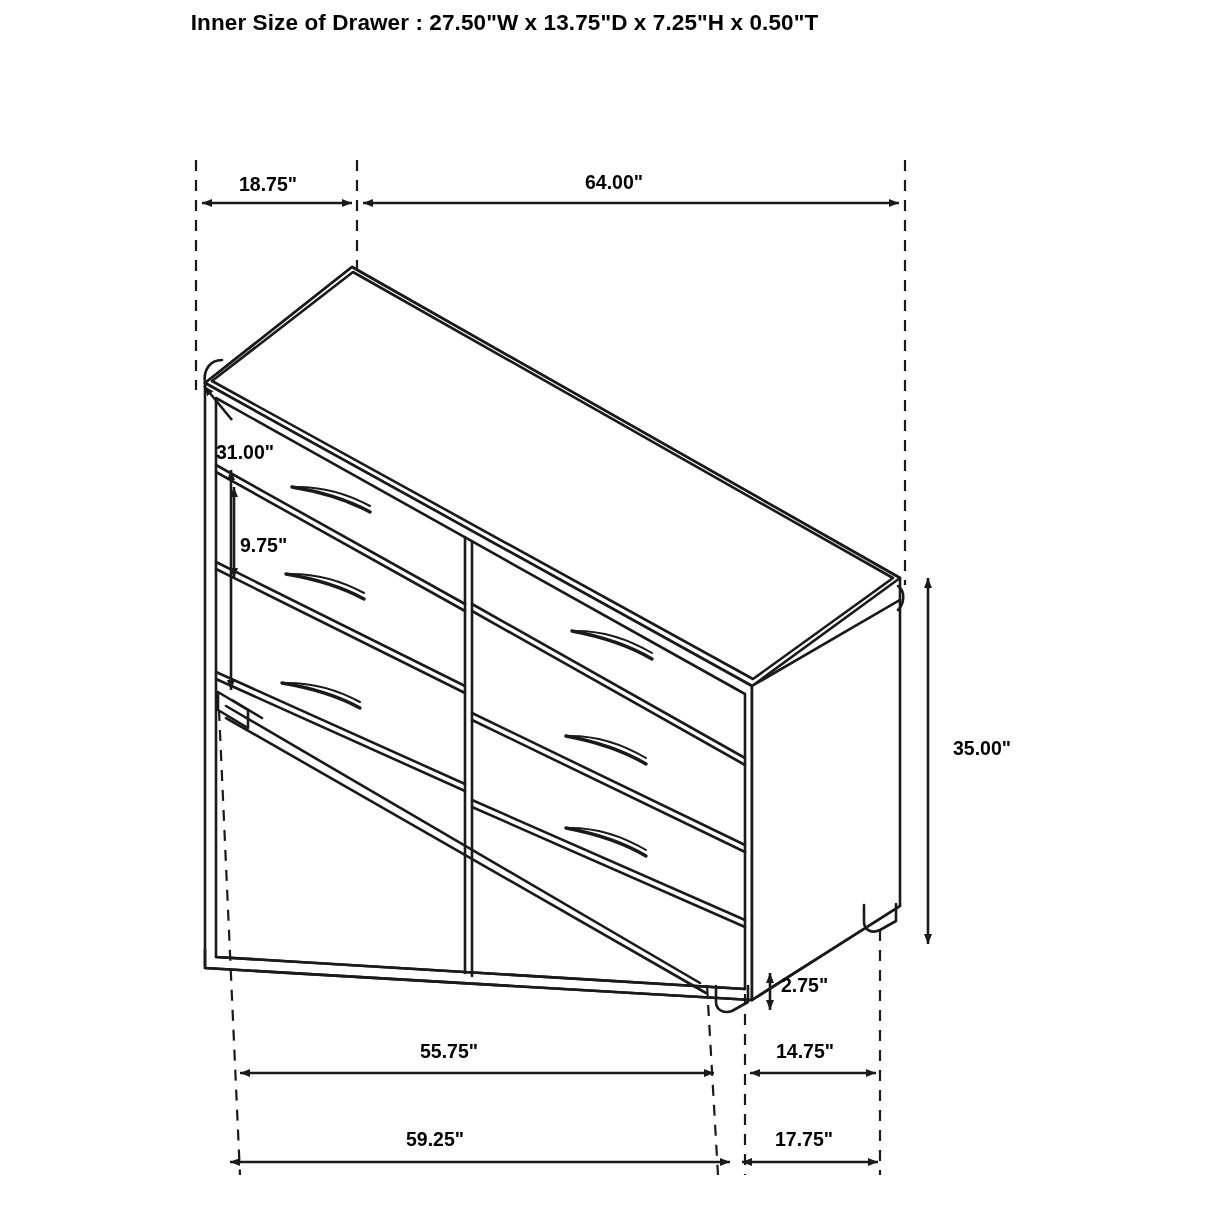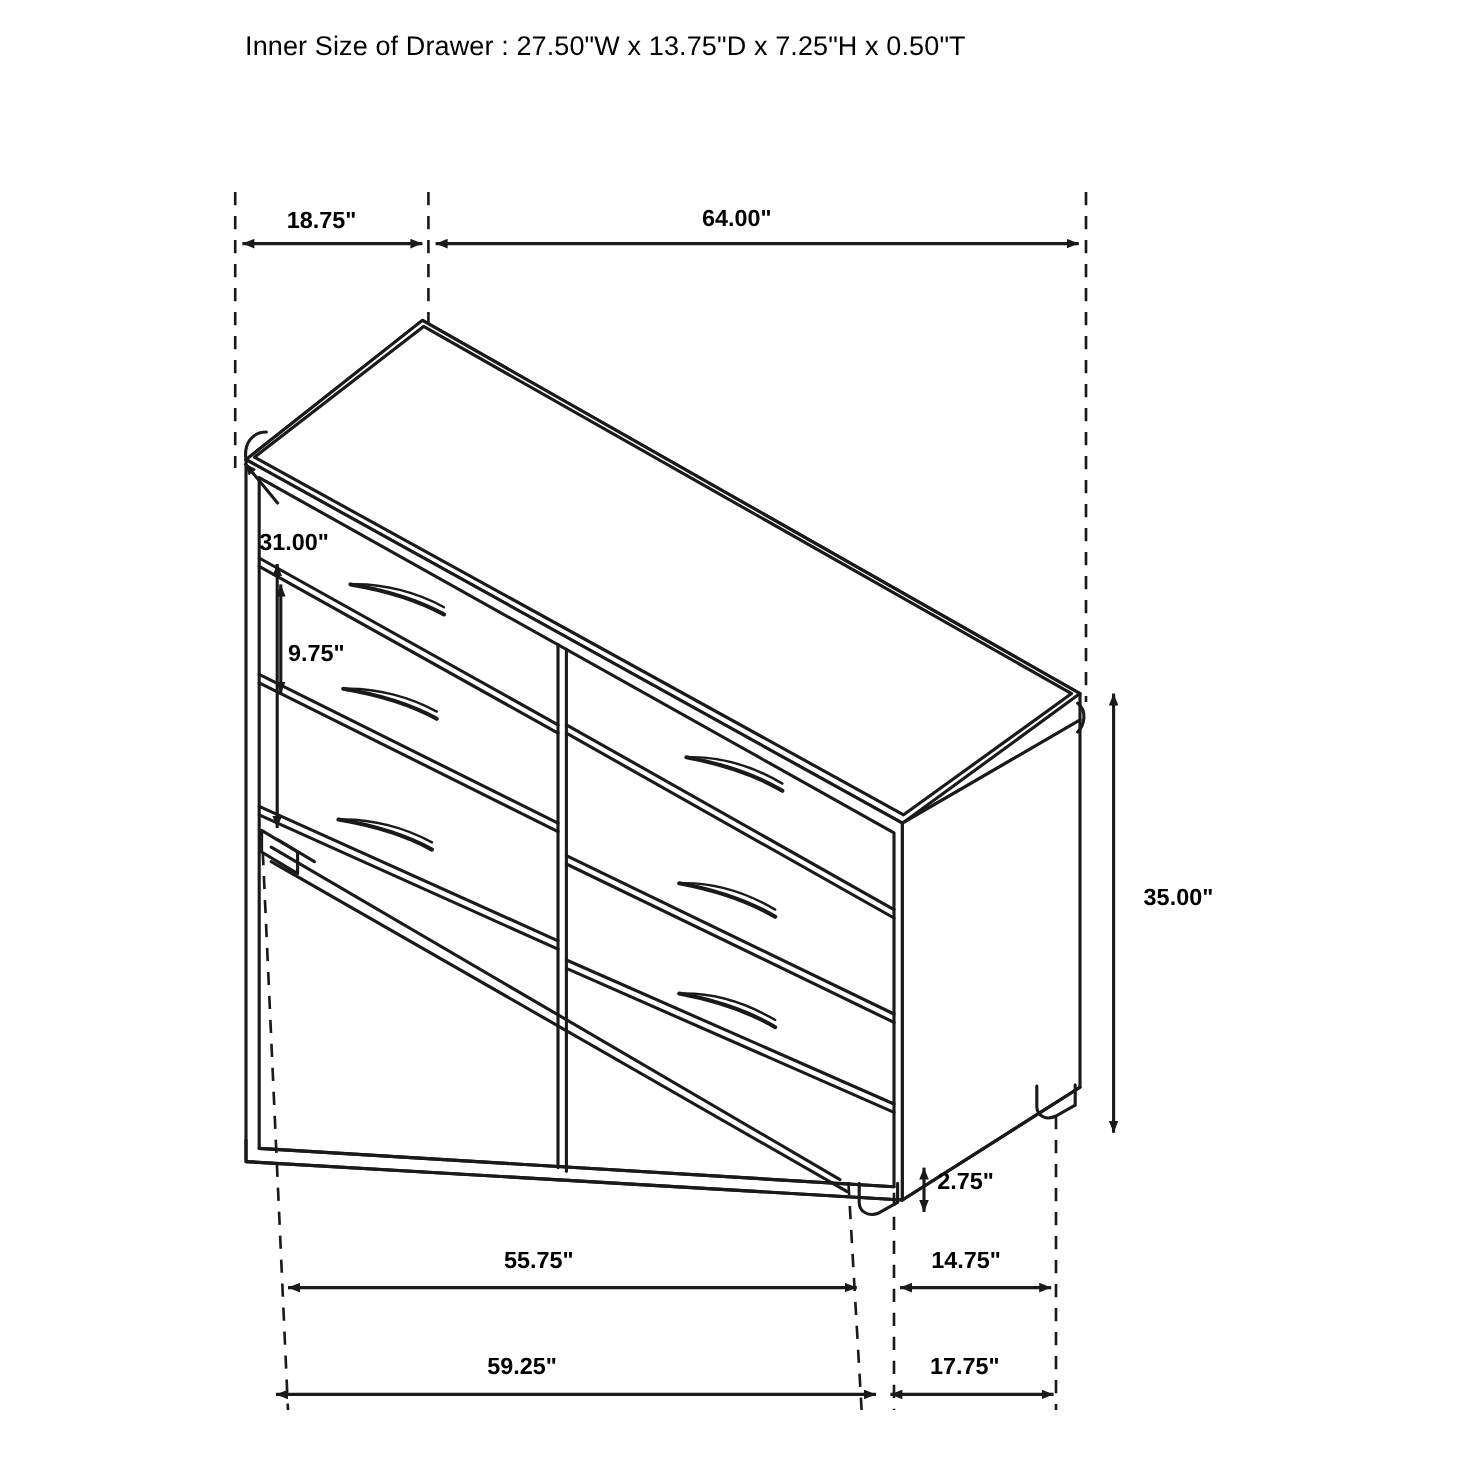--- a/index.html
+++ b/index.html
@@ -18,25 +18,25 @@
   #stage {
     position: absolute;
     left: 0;
     top: 0;
     width: 1214px;
     height: 1214px;
   }
   .title {
     position: absolute;
     left: 0;
-    top: 26px;
+    top: 10px;
     width: 1009px;
     text-align: center;
     font-size: 22.5px;
-    font-weight: normal;
+    font-weight: bold;
     letter-spacing: 0.1px;
   }
   svg.diagram {
     position: absolute;
     left: 0;
     top: 0;
     width: 1214px;
     height: 1214px;
   }
   .dimlabel {

